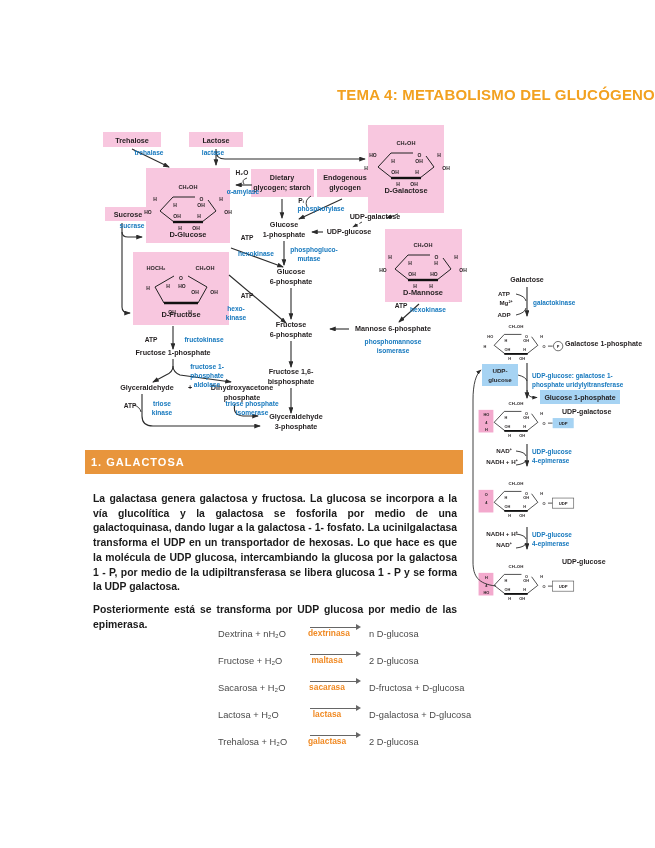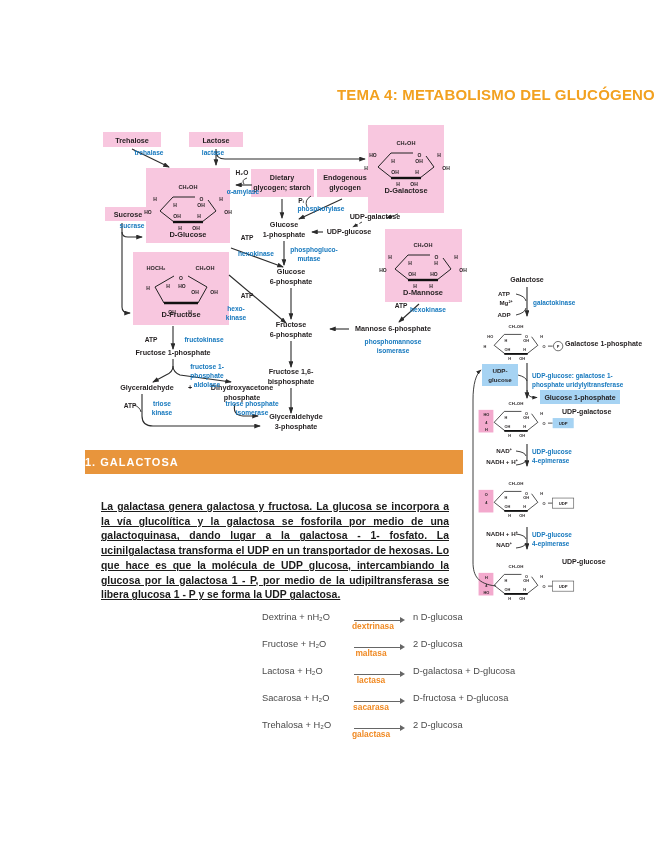--- a/index.html
+++ b/index.html
@@ -29,29 +29,29 @@
   .ring{stroke:#222;stroke-width:1;fill:none;}
   .ring-front{stroke:#111;stroke-width:2.4;fill:none;}
   .hl-pink{fill:#F3A9CD;}
   .hl-blue{fill:#A6D3F3;}
   .hl-blue-rect{fill:#A6D3F3;}
   .udp-rect{fill:#ffffff;stroke:#555;stroke-width:.8;}
   .p-circle{fill:#ffffff;stroke:#333;stroke-width:.9;}
   
   #section-banner{position:absolute;left:85px;top:450px;width:378px;height:24px;
         background:#E8953C;color:#ffffff;font-size:11px;font-weight:bold;
-        letter-spacing:1px;line-height:24px;padding-left:0;box-sizing:border-box;}
+        letter-spacing:1px;line-height:24px;padding-left:6px;box-sizing:border-box;}
   
   #body-text{position:absolute;left:85px;top:484px;width:380px;font-size:10.4px;
         line-height:14.7px;color:#1b1b1b;font-weight:600;text-align:justify;}
-  #body-text p{margin:16px;text-decoration:underline;}
+  #body-text p{margin:8px;}
   
   #reactions{position:absolute;left:218px;top:612px;width:260px;}
-  .rxn{display:flex;align-items:flex-start;height:27px;font-size:9.3px;color:#4a4a4a;
-        font-weight:500;white-space:nowrap;margin-left:44px;}
+  .rxn{display:flex;align-items:flex-end;height:27px;font-size:9.3px;color:#4a4a4a;
+        font-weight:500;white-space:nowrap;}
   .rxn-lhs{width:90px;flex:none;}
   .rxn-arrow{position:relative;width:54px;height:20px;flex:none;margin-right:7px;}
   .rxn-line{position:absolute;left:2px;right:6px;top:8px;border-bottom:1px solid #666;}
   .rxn-line::after{content:'';position:absolute;right:-5px;top:-3px;
         border-left:5px solid #666;border-top:3px solid transparent;border-bottom:3px solid transparent;}
   .rxn-enz{position:absolute;left:0;right:16px;top:9px;text-align:center;
         color:#F08A24;font-size:8.4px;font-weight:bold;}
   .rxn-rhs{flex:none;}
 </style>
 </head>
@@ -356,54 +356,55 @@
       </g>
     <text class="lbl2" x="92" y="296">UDP-glucose</text>
 
     <path class="lnt" d="M26,318 C8,316 3,308 3,294 L3,132 C3,116 6,106 11,102" marker-end="url(#ah)"></path>
   </svg>
 
   <div id="section-banner">1. GALACTOSA</div>
 
   <div id="body-text">
     <p>La galactasa genera galactosa y fructosa. La glucosa se incorpora a la vía glucolítica y la galactosa se fosforila por medio de una galactoquinasa, dando lugar a la galactosa - 1- fosfato. La ucinilgalactasa transforma el UDP en un transportador de hexosas. Lo que hace es que la molécula de UDP glucosa, intercambiando la glucosa por la galactosa 1 - P, por medio de la udipiltransferasa se libera glucosa 1 - P y se forma la UDP galactosa.</p>
+    <p>Posteriormente está se transforma por UDP glucosa por medio de las epimerasa.</p>
   </div>
 
   <div id="reactions">
     <div class="rxn">
       <span class="rxn-lhs">Dextrina + nH₂O</span>
       <span class="rxn-arrow">
           <span class="rxn-line"></span>
           <span class="rxn-enz">dextrinasa</span>
         </span>
       <span class="rxn-rhs">n D-glucosa</span>
     </div>
     <div class="rxn">
       <span class="rxn-lhs">Fructose + H₂O</span>
       <span class="rxn-arrow">
           <span class="rxn-line"></span>
           <span class="rxn-enz">maltasa</span>
         </span>
       <span class="rxn-rhs">2 D-glucosa</span>
     </div>
     <div class="rxn">
+      <span class="rxn-lhs">Sacarosa + H₂O</span>
+      <span class="rxn-arrow">
+          <span class="rxn-line"></span>
+          <span class="rxn-enz">sacarasa</span>
+        </span>
+      <span class="rxn-rhs">D-fructosa + D-glucosa</span>
+    </div>
+    <div class="rxn">
       <span class="rxn-lhs">Lactosa + H₂O</span>
       <span class="rxn-arrow">
           <span class="rxn-line"></span>
           <span class="rxn-enz">lactasa</span>
         </span>
       <span class="rxn-rhs">D-galactosa + D-glucosa</span>
-    </div>
-    <div class="rxn">
-      <span class="rxn-lhs">Sacarosa + H₂O</span>
-      <span class="rxn-arrow">
-          <span class="rxn-line"></span>
-          <span class="rxn-enz">sacarasa</span>
-        </span>
-      <span class="rxn-rhs">D-fructosa + D-glucosa</span>
     </div>
     <div class="rxn">
       <span class="rxn-lhs">Trehalosa + H₂O</span>
       <span class="rxn-arrow">
           <span class="rxn-line"></span>
           <span class="rxn-enz">galactasa</span>
         </span>
       <span class="rxn-rhs">2 D-glucosa</span>
     </div>
   </div>

